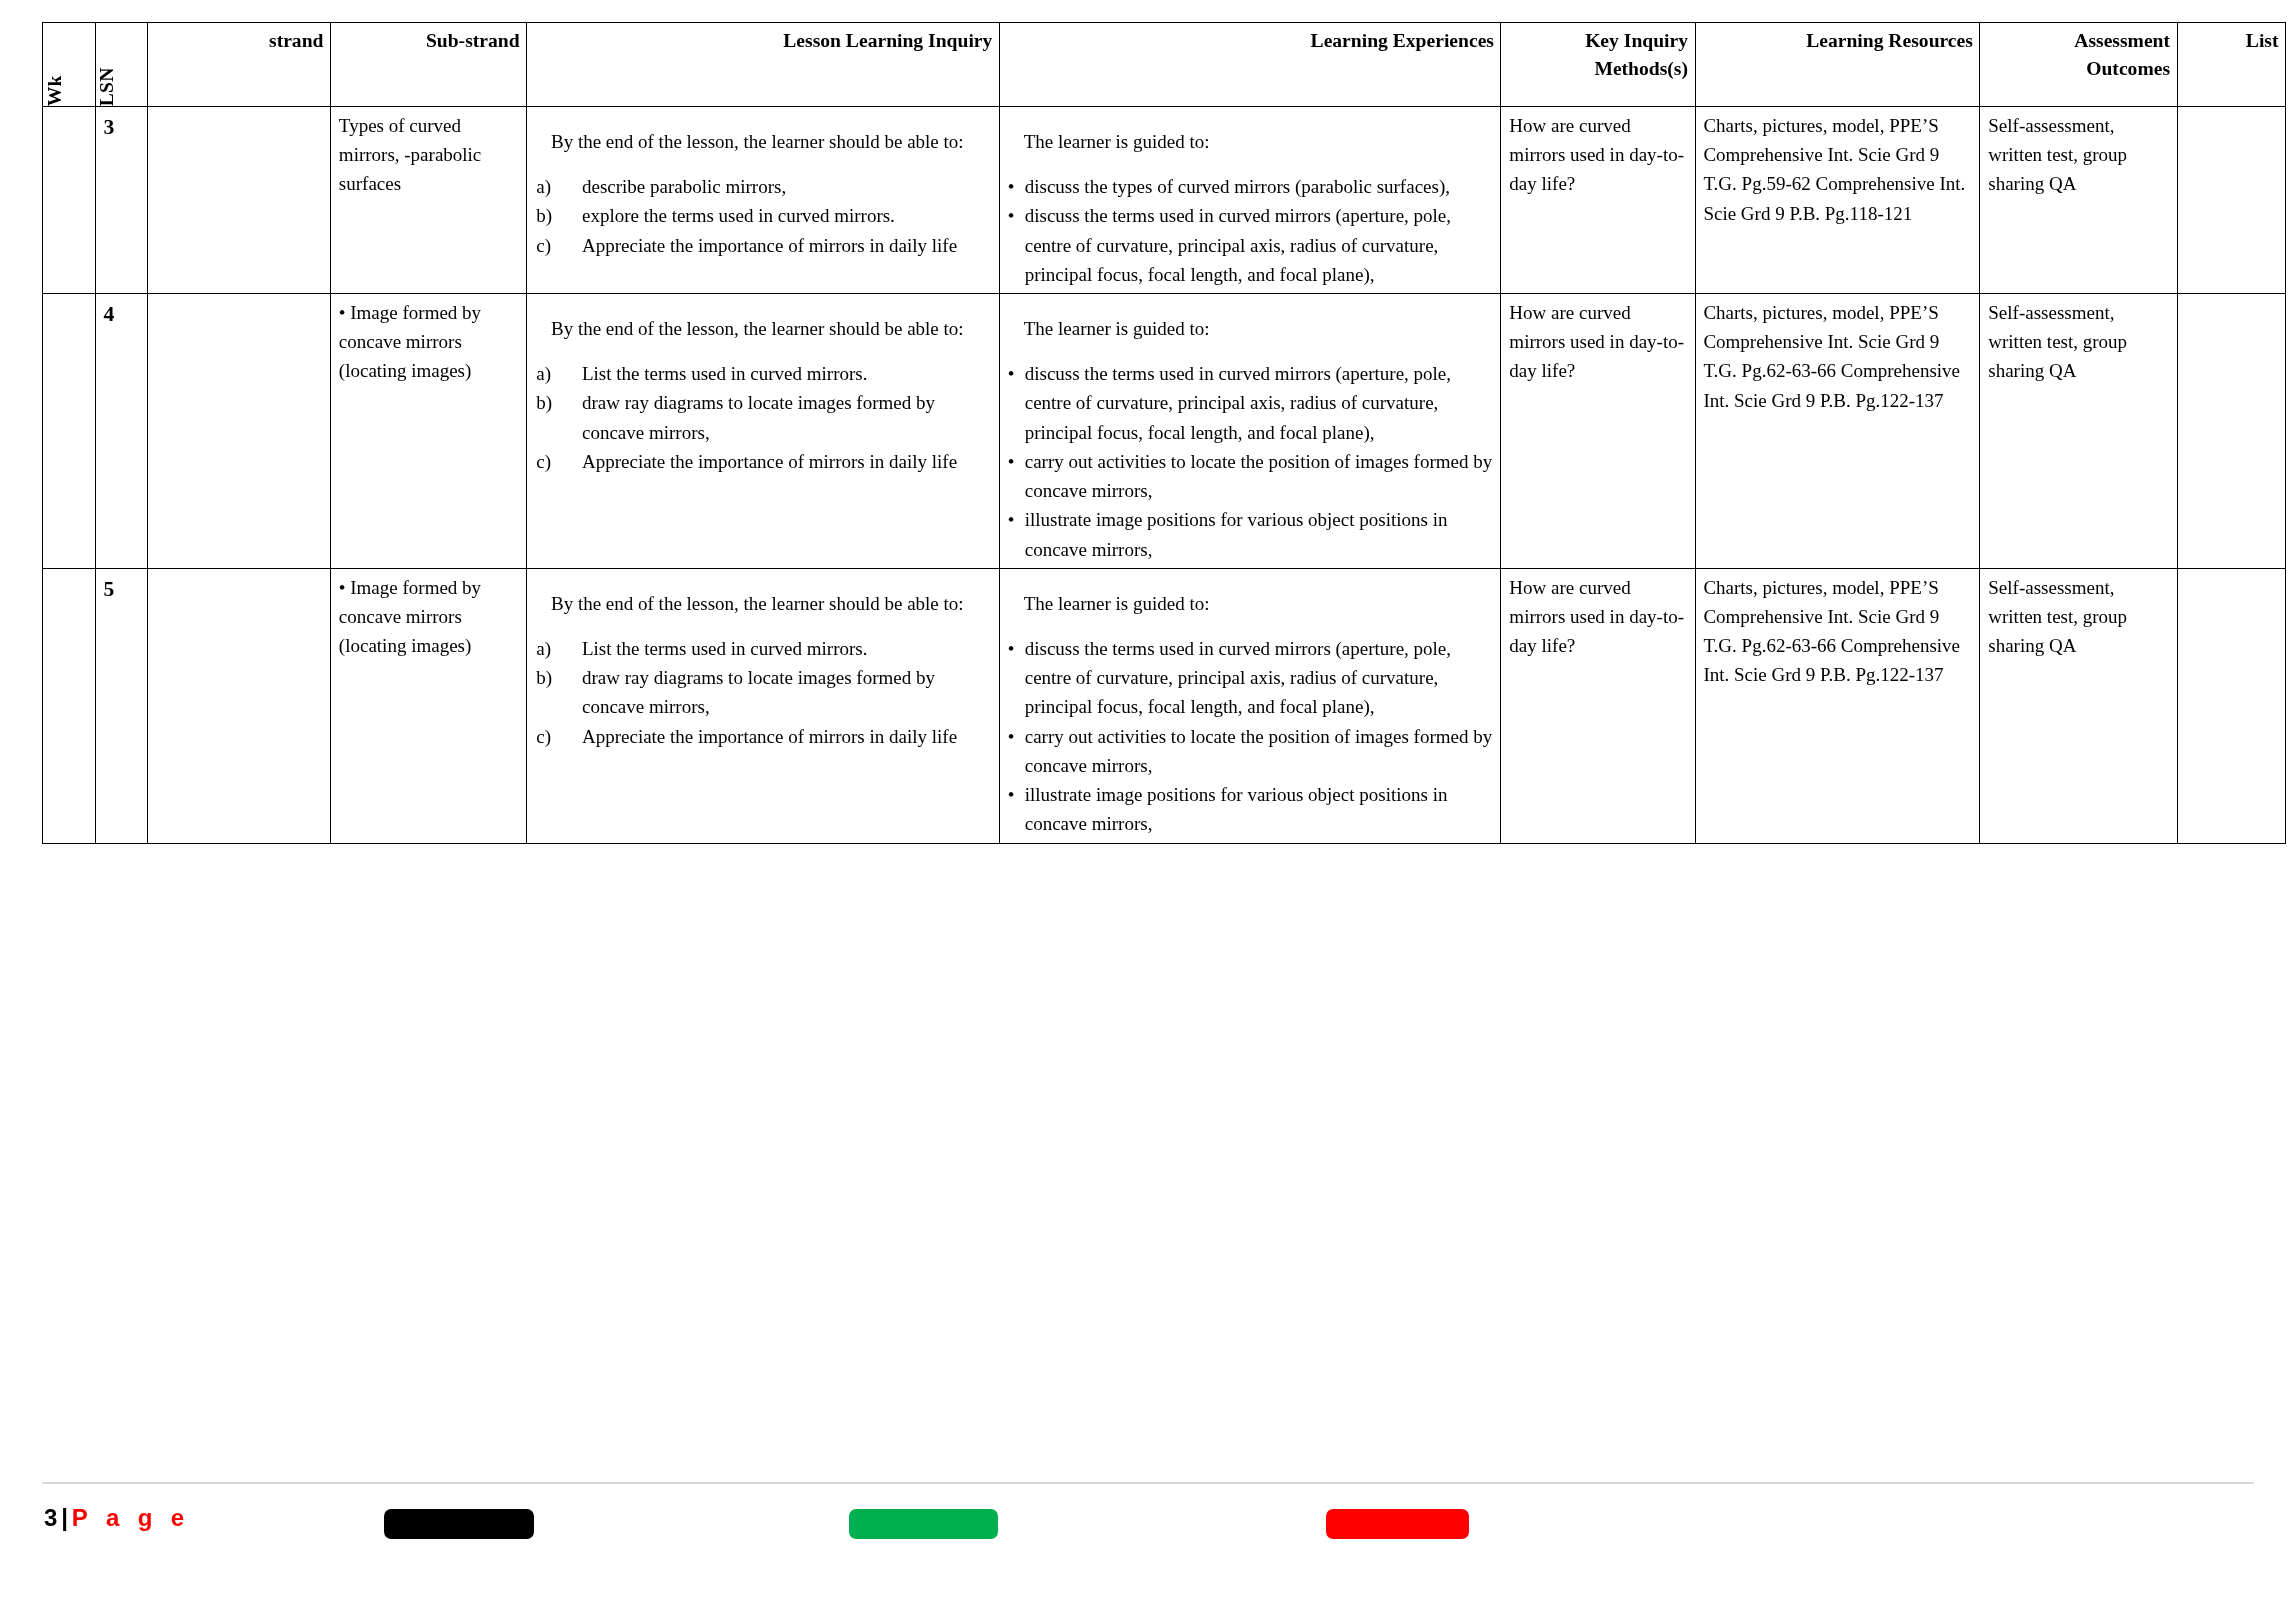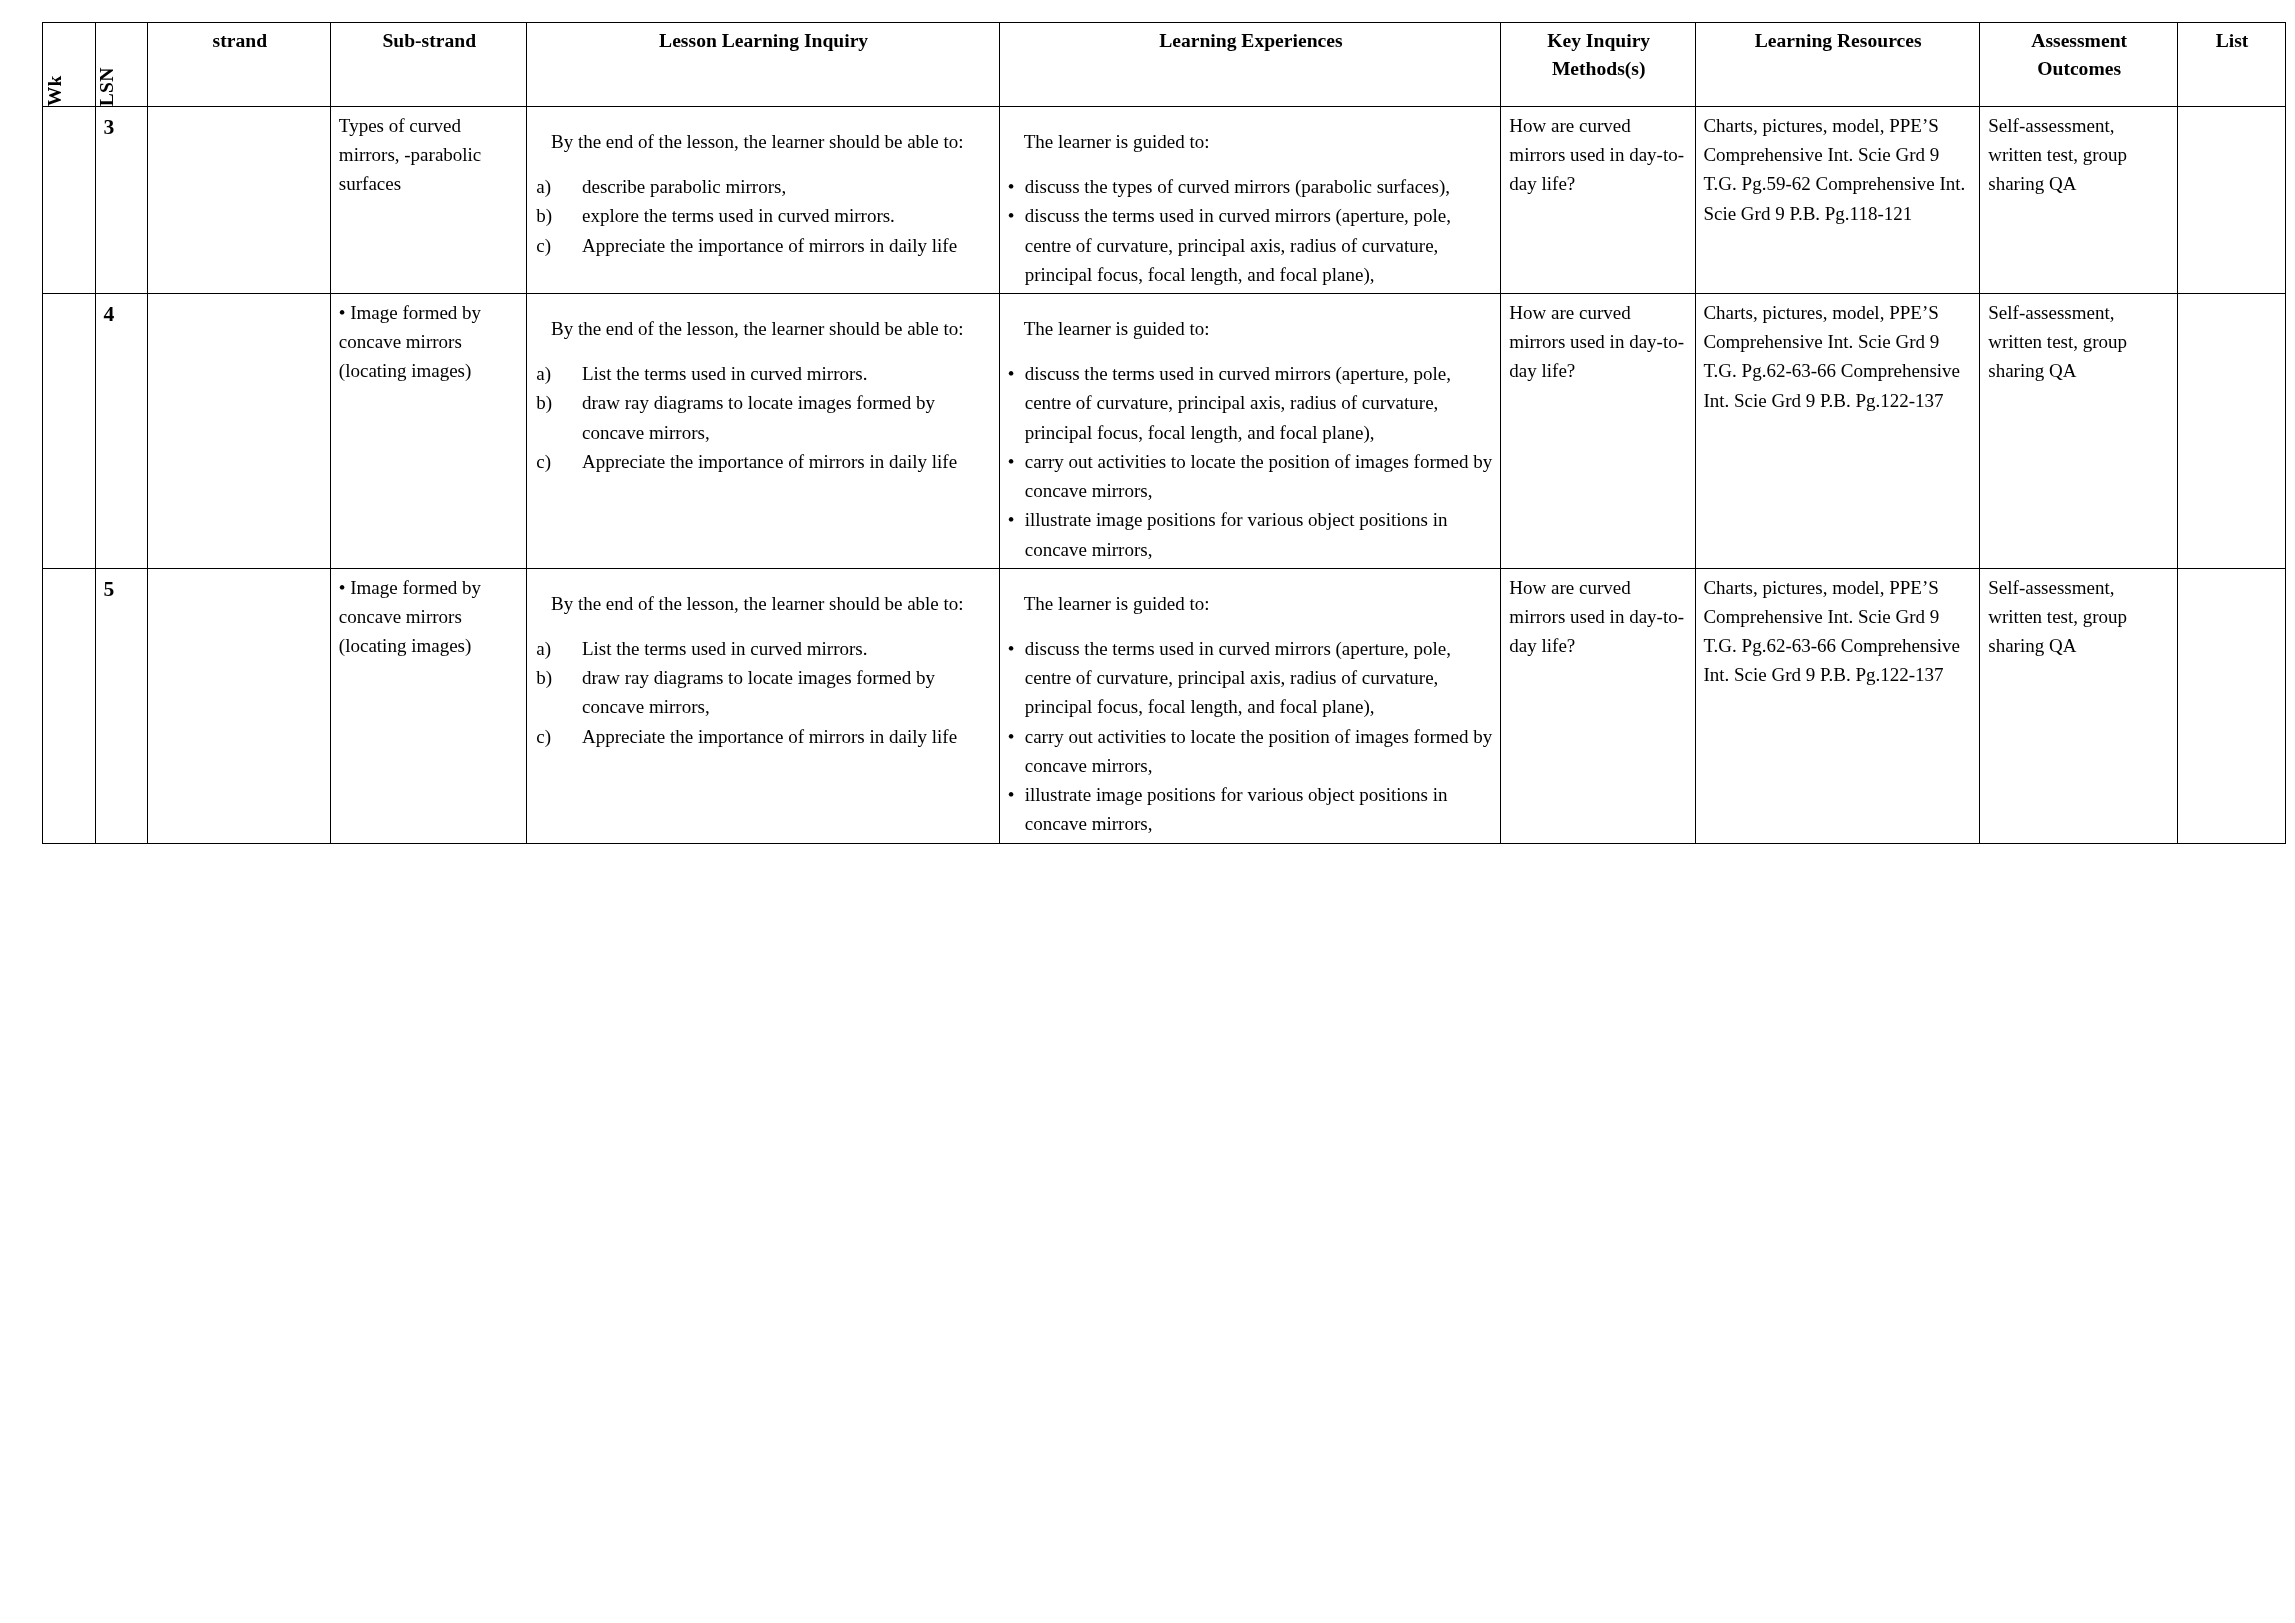--- a/index.html
+++ b/index.html
@@ -29,21 +29,21 @@
     padding:3.9px 6.5px 3.9px 7.9px;
     box-sizing:border-box;
     background:#ffffff;
   }
 
   
   thead th{
     font-weight:bold;
     font-size:19.6px;
     line-height:1.42;
-    text-align:center;
+    text-align:right;
     height:84px;
     padding-top:6.5px;
   }
   th.rot{
     position:relative;
     padding:0;
     vertical-align:bottom;
   }
   th.rot .rotlab{
     position:absolute;
@@ -269,15 +269,24 @@
             </ul>
           </td>
           <td class="cell">How are curved mirrors used in day-to-day life?</td>
           <td class="cell">Charts, pictures, model, PPE’S Comprehensive Int. Scie Grd 9 T.G. Pg.62-63-66 Comprehensive Int. Scie Grd 9 P.B. Pg.122-137</td>
           <td class="cell">Self-assessment, written test, group sharing QA</td>
           <td class="cell"></td>
         </tr>
       </tbody>
   </table>
 
+  <div class="footer">
+    <div class="foot-rule"></div>
+    <div class="pagenum">
+      <span class="n">3</span><span class="bar">|</span><span class="w">P a g e</span>
+    </div>
+    <div class="swatch sw-black"></div>
+    <div class="swatch sw-green"></div>
+    <div class="swatch sw-red"></div>
+  </div>
 
 </div>
 
 
 </body></html>

